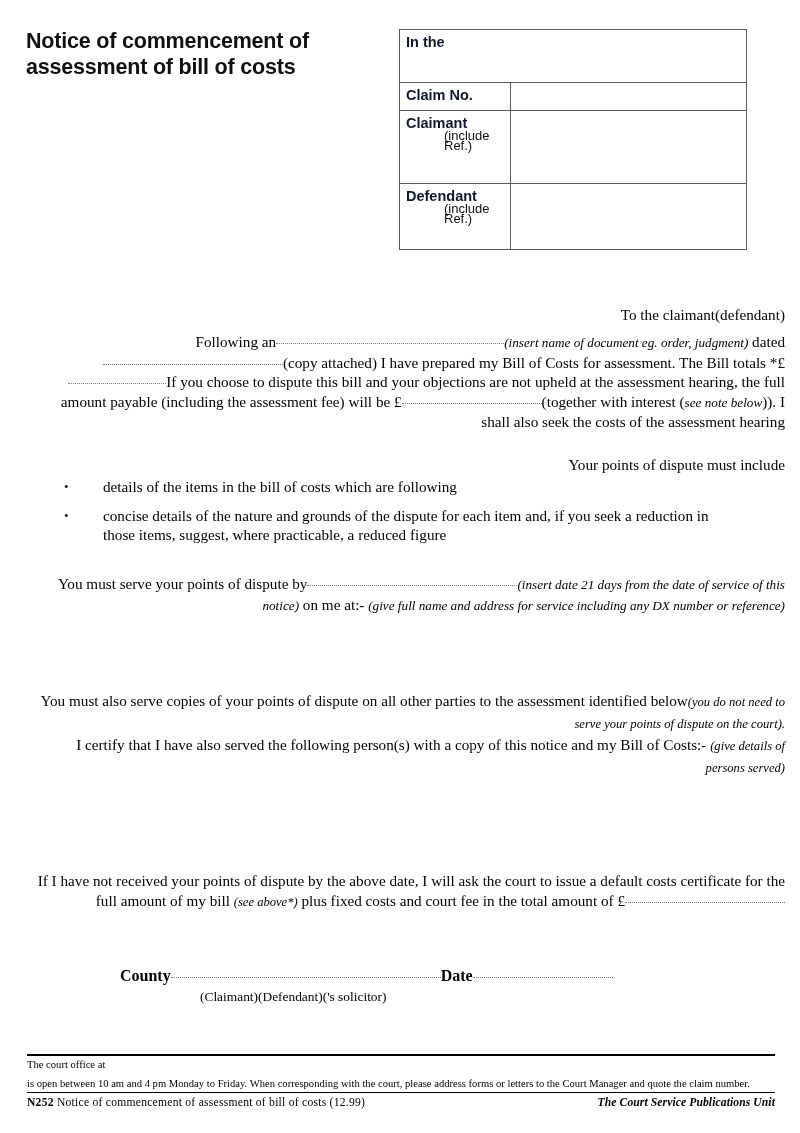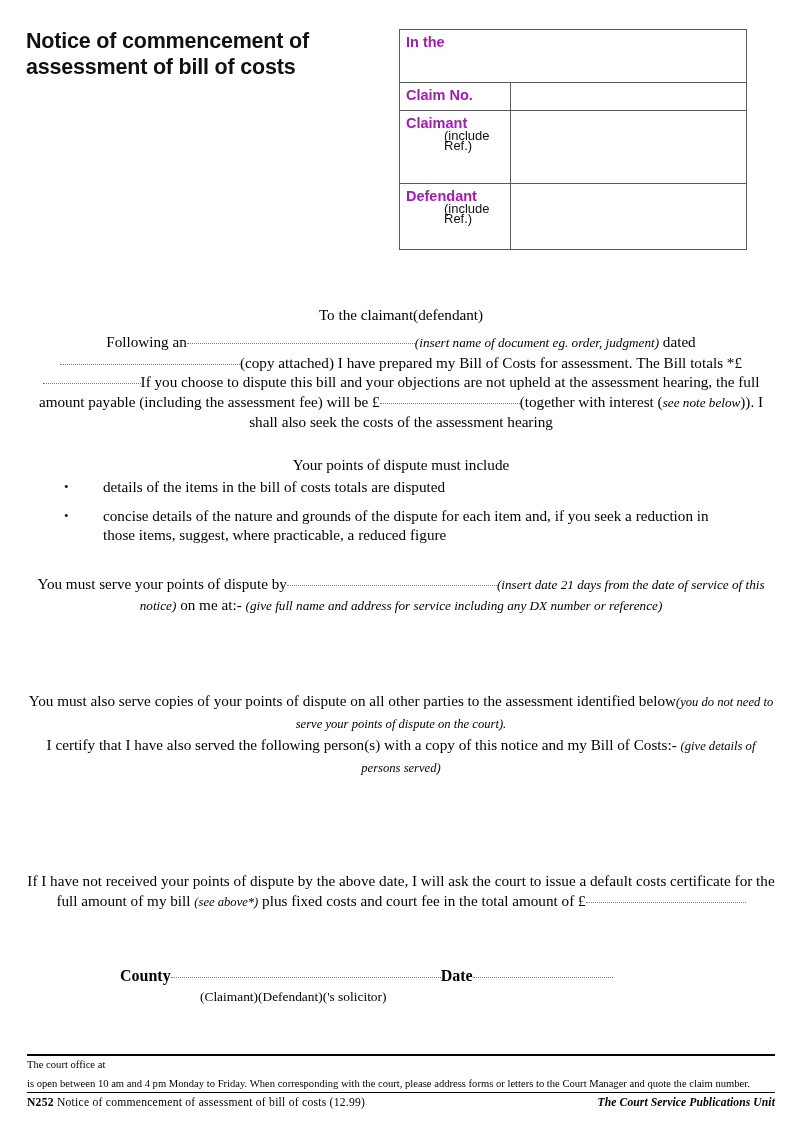--- a/index.html
+++ b/index.html
@@ -62,42 +62,42 @@
   .fb-label.full { width: auto; flex: 1 1 auto; border-right: none; }
   .fb-value {
     flex: 1 1 auto;
     border-left: 1.4px solid #5a5a5a;
     box-sizing: border-box;
   }
   .fb-title {
     font-weight: bold;
     font-size: 14.5px;
     line-height: 17px;
-    color: #a21caf;
+    color: #0f172a;
   }
   .fb-sub {
     font-size: 13px;
     line-height: 10px;
     color: #111;
     margin-top: -1px;
     padding-left: 38px;
   }
   .h-inthe   { height: 52px; }
   .h-claimno { height: 28px; }
   .h-claimant{ height: 73px; }
   .h-defend  { height: 66px; }
 
   
   .body-text {
     position: absolute;
-    left: 27px;
+    left: 37px;
     width: 748px;
     font-size: 15.2px;
     line-height: 19.6px;
-    text-align: center;
+    text-align: right;
   }
   .it-s { font-style: italic; font-size: 13.2px; }
   .it-sm { font-style: italic; font-size: 12.6px; }
   .bold { font-weight: bold; }
 
   
   .dots {
     display: inline-block;
     border-bottom: 1.3px dotted #7a7a7a;
     vertical-align: 3px;
@@ -268,21 +268,21 @@
   <div class="body-text p-follow">
     <span>Following an</span><span class="dots" style="width:228px"></span><span class="it-s">(insert name of document eg. order, judgment)</span>
     <span>dated</span><span class="dots" style="width:180px"></span><span>(copy attached) I have prepared my Bill of Costs for assessment. The Bill totals *£</span><span class="dots" style="width:98px"></span><span>If you choose to dispute this bill and your objections are not upheld at the assessment hearing, the full amount payable (including the assessment fee) will be £</span><span class="dots" style="width:140px"></span><span>(together with interest (</span><span class="it-s">see note below</span><span>)). I shall also seek the costs of the assessment hearing</span>
   </div>
 
   <div class="body-text p-include">Your points of dispute must include</div>
 
   <div class="bullets">
     <div class="bullet-row">
       <div class="bullet-mark">•</div>
-      <div class="bullet-body">details of the items in the bill of costs totals are disputed</div>
+      <div class="bullet-body">details of the items in the bill of costs which are following</div>
     </div>
     <div class="bullet-row">
       <div class="bullet-mark">•</div>
       <div class="bullet-body">concise details of the nature and grounds of the dispute for each item and, if you seek a reduction in those items, suggest, where practicable, a reduced figure</div>
     </div>
   </div>
 
   <div class="body-text p-serve">
     <span>You must serve your points of dispute by</span><span class="dots" style="width:210px"></span><span class="it-s">(insert date 21 days from the date of service of this notice)</span>
     <span>on me at:-</span>

